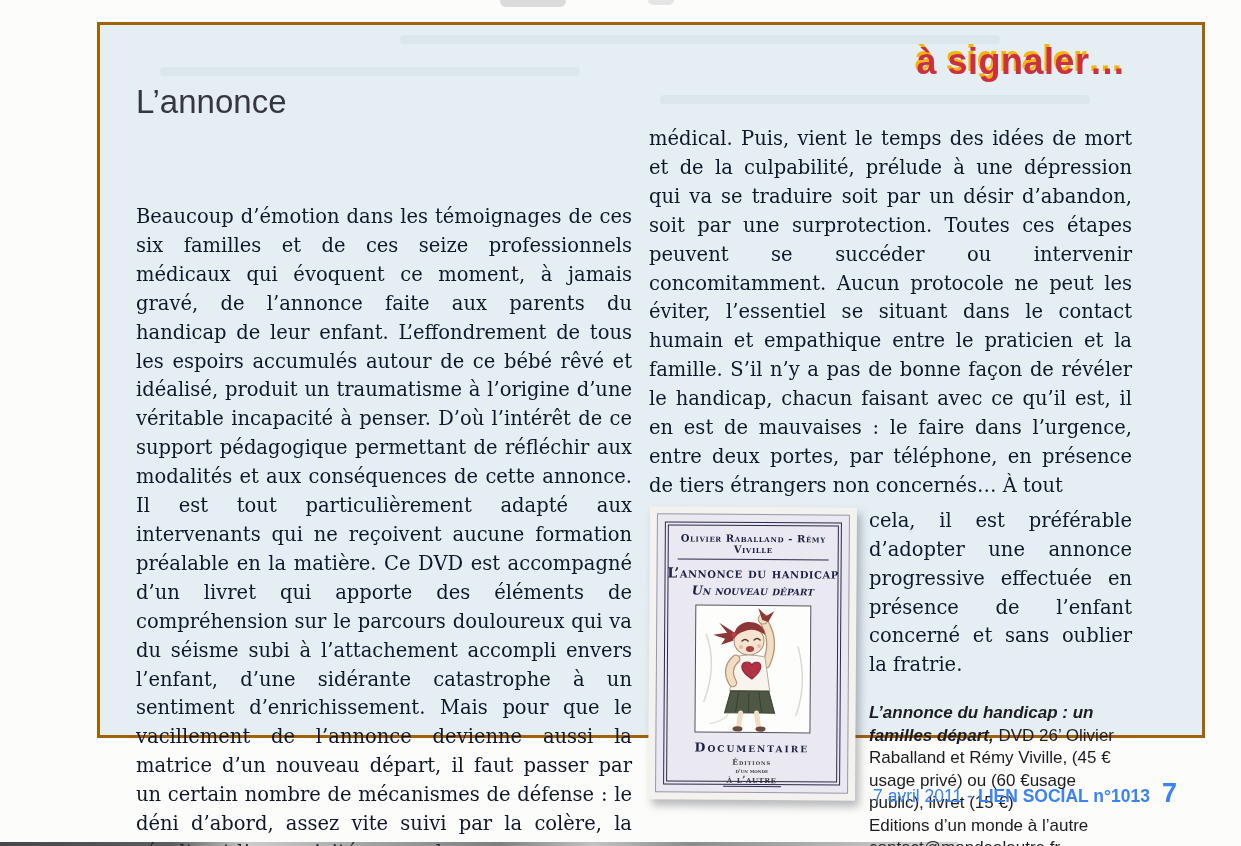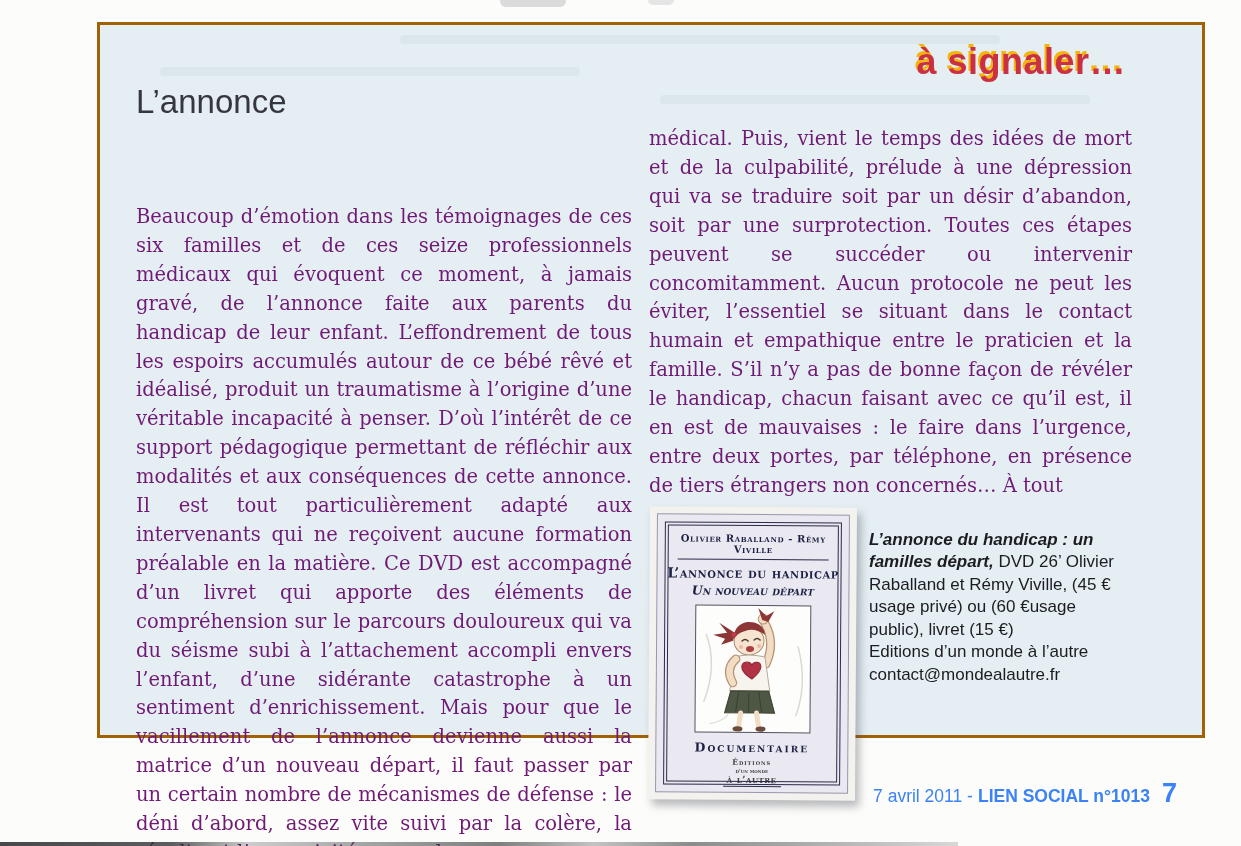--- a/index.html
+++ b/index.html
@@ -24,21 +24,21 @@
     text-shadow:-2px -3px 0 #f3b50a;
     letter-spacing:0.5px;
   }
   .headline {
     position:absolute; left:36px; top:52px;
     font-size:33px; line-height:49px; font-weight:400;
     color:#36363e; letter-spacing:0px;
   }
   .serif-body {
     font-family:"DejaVu Serif", serif;
-    font-size:19.5px; line-height:28.9px; color:#701a75;
+    font-size:19.5px; line-height:28.9px; color:#0f172a;
     text-align:justify; hyphens:auto; -webkit-hyphens:auto;
   }
   .col-left  { position:absolute; left:36px;  top:178px; width:496px; }
   .col-right { position:absolute; left:549px; top:100px; width:483px; }
 
   .media-row { display:flex; margin-top:6px; }
   .dvd-photo {
     flex:0 0 auto; width:207px; height:293px;
     background:#f3f2ef; padding:7px;
     box-shadow:4px 6px 9px rgba(55,58,70,0.35);
@@ -188,20 +188,21 @@
               <div class="dvd-publisher">
                 <div class="p1">Éditions</div>
                 <div class="p2">d’un monde</div>
                 <div class="p3">à l’autre</div>
               </div>
             </div>
           </div>
         </div>
 
         <div class="wrap-col">
+          <div class="serif-body">cela, il est préférable d’adopter une annonce progressive effectuée en présence de l’enfant concerné et sans oublier la fratrie.</div>
           <div class="caption">
             <span class="work-title">L’annonce du handicap : un familles départ,</span><span> DVD 26’ Olivier Raballand et Rémy Viville, (45 € usage privé) ou (60 €usage public), livret (15 €)</span>
             <div class="cap-line">Editions d’un monde à l’autre</div>
             <div class="cap-line">contact@mondealautre.fr</div>
           </div>
         </div>
       </div>
     </div>
   </div>
 

